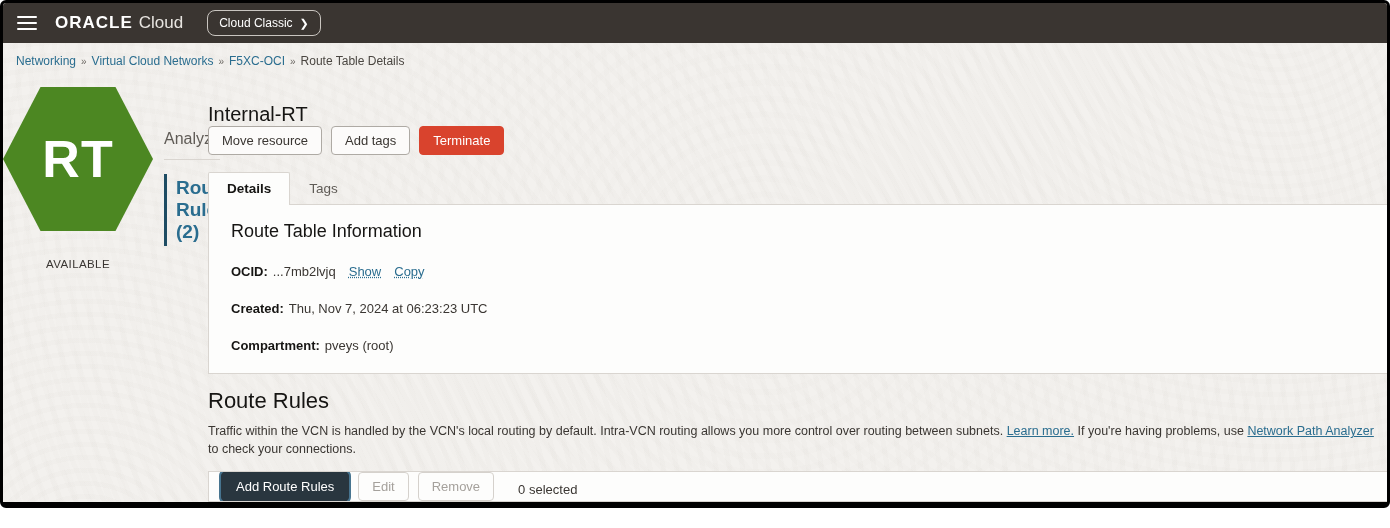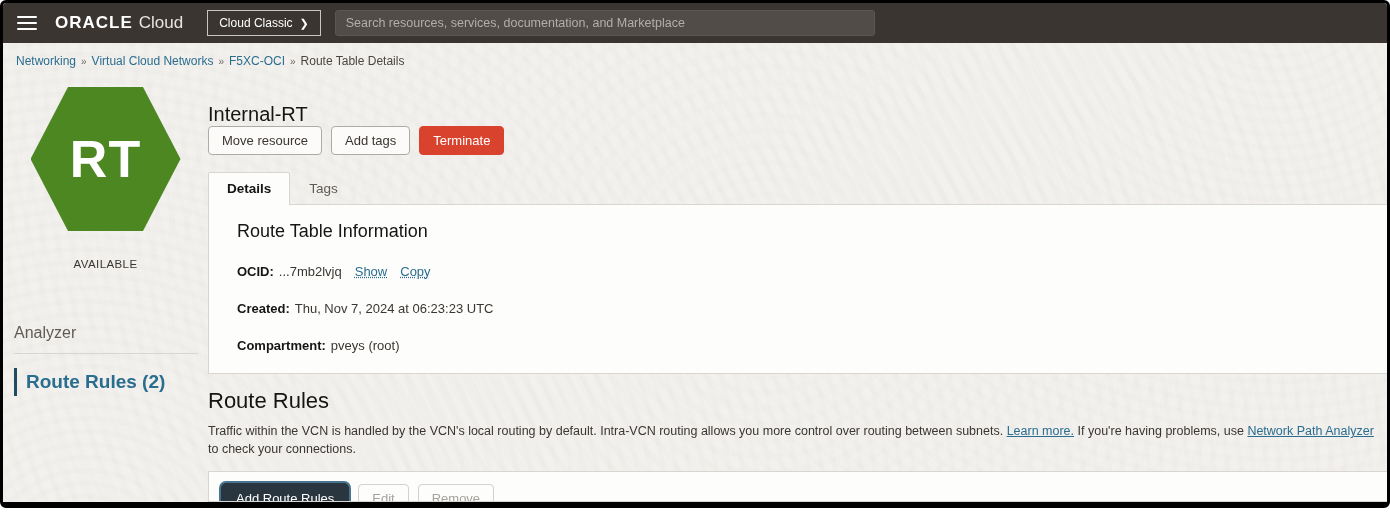--- a/index.html
+++ b/index.html
@@ -24,36 +24,36 @@
     height:40px; flex:0 0 40px; background:#3a3531;
     display:flex; align-items:center; padding:0 14px; gap:14px;
   }
   .hamburger { width:20px; height:14px; display:flex; flex-direction:column; justify-content:space-between; cursor:pointer; }
   .hamburger span { display:block; height:2px; background:#fff; border-radius:1px; }
   .logo { display:flex; align-items:baseline; gap:6px; white-space:nowrap; margin-left:4px; }
   .logo-bold { color:#fff; font-weight:bold; font-size:17px; letter-spacing:1px; }
   .logo-light { color:#e8e5e1; font-weight:300; font-size:17px; }
   .cloud-classic {
     margin-left:10px; color:#fff; font-size:12px; background:transparent;
-    border:1px solid #c9c5c0; border-radius:0; padding:5px 11px;
+    border:1px solid #c9c5c0; border-radius:8px; padding:5px 11px;
     display:flex; align-items:center; gap:7px; cursor:pointer; white-space:nowrap;
   }
   .cloud-classic .chev { font-size:11px; }
   .search-box {
     width:540px; height:26px; background:#514c47; border:1px solid #5c5752; border-radius:3px;
     color:#e8e5e1; font-size:12.5px; padding:0 10px; outline:none;
   }
   .search-box::placeholder { color:#b3aea8; }
   
   .breadcrumb { padding:11px 0 8px 13px; font-size:12px; color:#4a4641; display:flex; gap:5px; align-items:center; white-space:nowrap; }
   .breadcrumb a { color:#2a6d8f; text-decoration:none; cursor:pointer; }
   .crumb-sep { color:#6b6archive762; font-size:10px; color:#6b6762; }
   
   .main { flex:1; display:flex; align-items:stretch; overflow:hidden; }
-  .left-col { flex:0 0 205px; width:205px; display:flex; flex-direction:column; }
+  .left-col { flex:0 0 205px; width:205px; display:flex; flex-direction:row; }
   .content { flex:1; min-width:0; display:flex; flex-direction:column; }
   
   .hex-wrap { margin-top:8px; display:flex; flex-direction:column; align-items:center; }
   .hexagon {
     width:150px; height:150px; background:#4c8722;
     clip-path: polygon(25% 2%, 75% 2%, 100% 50%, 75% 98%, 25% 98%, 0% 50%);
     display:flex; align-items:center; justify-content:center;
   }
   .hexagon .hex-label { color:#fff; font-size:52px; font-weight:bold; letter-spacing:1px; }
   .status-text { margin-top:24px; font-size:11.5px; color:#3a3632; letter-spacing:0.4px; text-align:center; }
@@ -83,34 +83,34 @@
   .tab {
     font-size:13.5px; padding:8px 18px; cursor:pointer; color:#5f5b56;
     border:1px solid transparent; border-bottom:none; border-radius:2px 2px 0 0;
   }
   .tab.active {
     background:#fdfdfc; color:#161513; font-weight:bold;
     border-color:#d9d5d0; margin-bottom:-1px; padding-bottom:9px;
   }
   .panel {
     background:#fdfdfc; border:1px solid #d9d5d0; margin-right:-2px;
-    padding:16px 0 20px 28px; min-height:118px;
+    padding:16px 0 20px 22px; min-height:118px;
   }
   .panel-heading { font-size:18px; font-weight:400; color:#161513; }
   .meta-line { margin-top:22px; font-size:13px; color:#3a3632; display:flex; gap:5px; align-items:baseline; }
   .meta-label { font-weight:bold; color:#161513; }
   .meta-link { color:#2a6d8f; text-decoration:underline dotted; margin-left:8px; cursor:pointer; }
   
   .section-heading { margin-top:14px; font-size:22px; font-weight:400; color:#161513; }
   .section-desc { margin-top:9px; font-size:12.5px; color:#3a3632; line-height:1.4; padding-right:12px; }
   .section-desc a { color:#2a6d8f; text-decoration:underline; cursor:pointer; }
   
   .table-card {
     margin-top:13px; margin-right:-2px; background:#fdfdfc; border:1px solid #d9d5d0;
-    flex:1; display:flex; flex-direction:column; overflow:hidden;
+    flex:1; display:flex; flex-direction:row; overflow:hidden;
   }
   .table-actions { padding:11px 12px; display:flex; gap:9px; align-items:center; }
   .rules-table-wrap { overflow:hidden; position:relative; }
   .table-footer { padding:10px 12px; font-size:13px; color:#3a3632; border-top:none; }
 </style>
 </head>
 <body>
 
 <div class="frame">
 
@@ -121,21 +121,20 @@
         <span></span>
       </div>
     <div class="logo">
       <span class="logo-bold">ORACLE</span>
       <span class="logo-light">Cloud</span>
     </div>
     <button class="cloud-classic">
       <span>Cloud Classic</span>
       <span class="chev">❯</span>
     </button>
-    <input class="search-box" type="text" placeholder="Search resources, services, documentation, and Marketplace" style="">
   </div>
 
   <div class="breadcrumb">
     <a>Networking</a>
     <span class="crumb-sep">»</span>
     <a>Virtual Cloud Networks</a>
     <span class="crumb-sep">»</span>
     <a>F5XC-OCI</a>
     <span class="crumb-sep">»</span>
     <span>Route Table Details</span>

